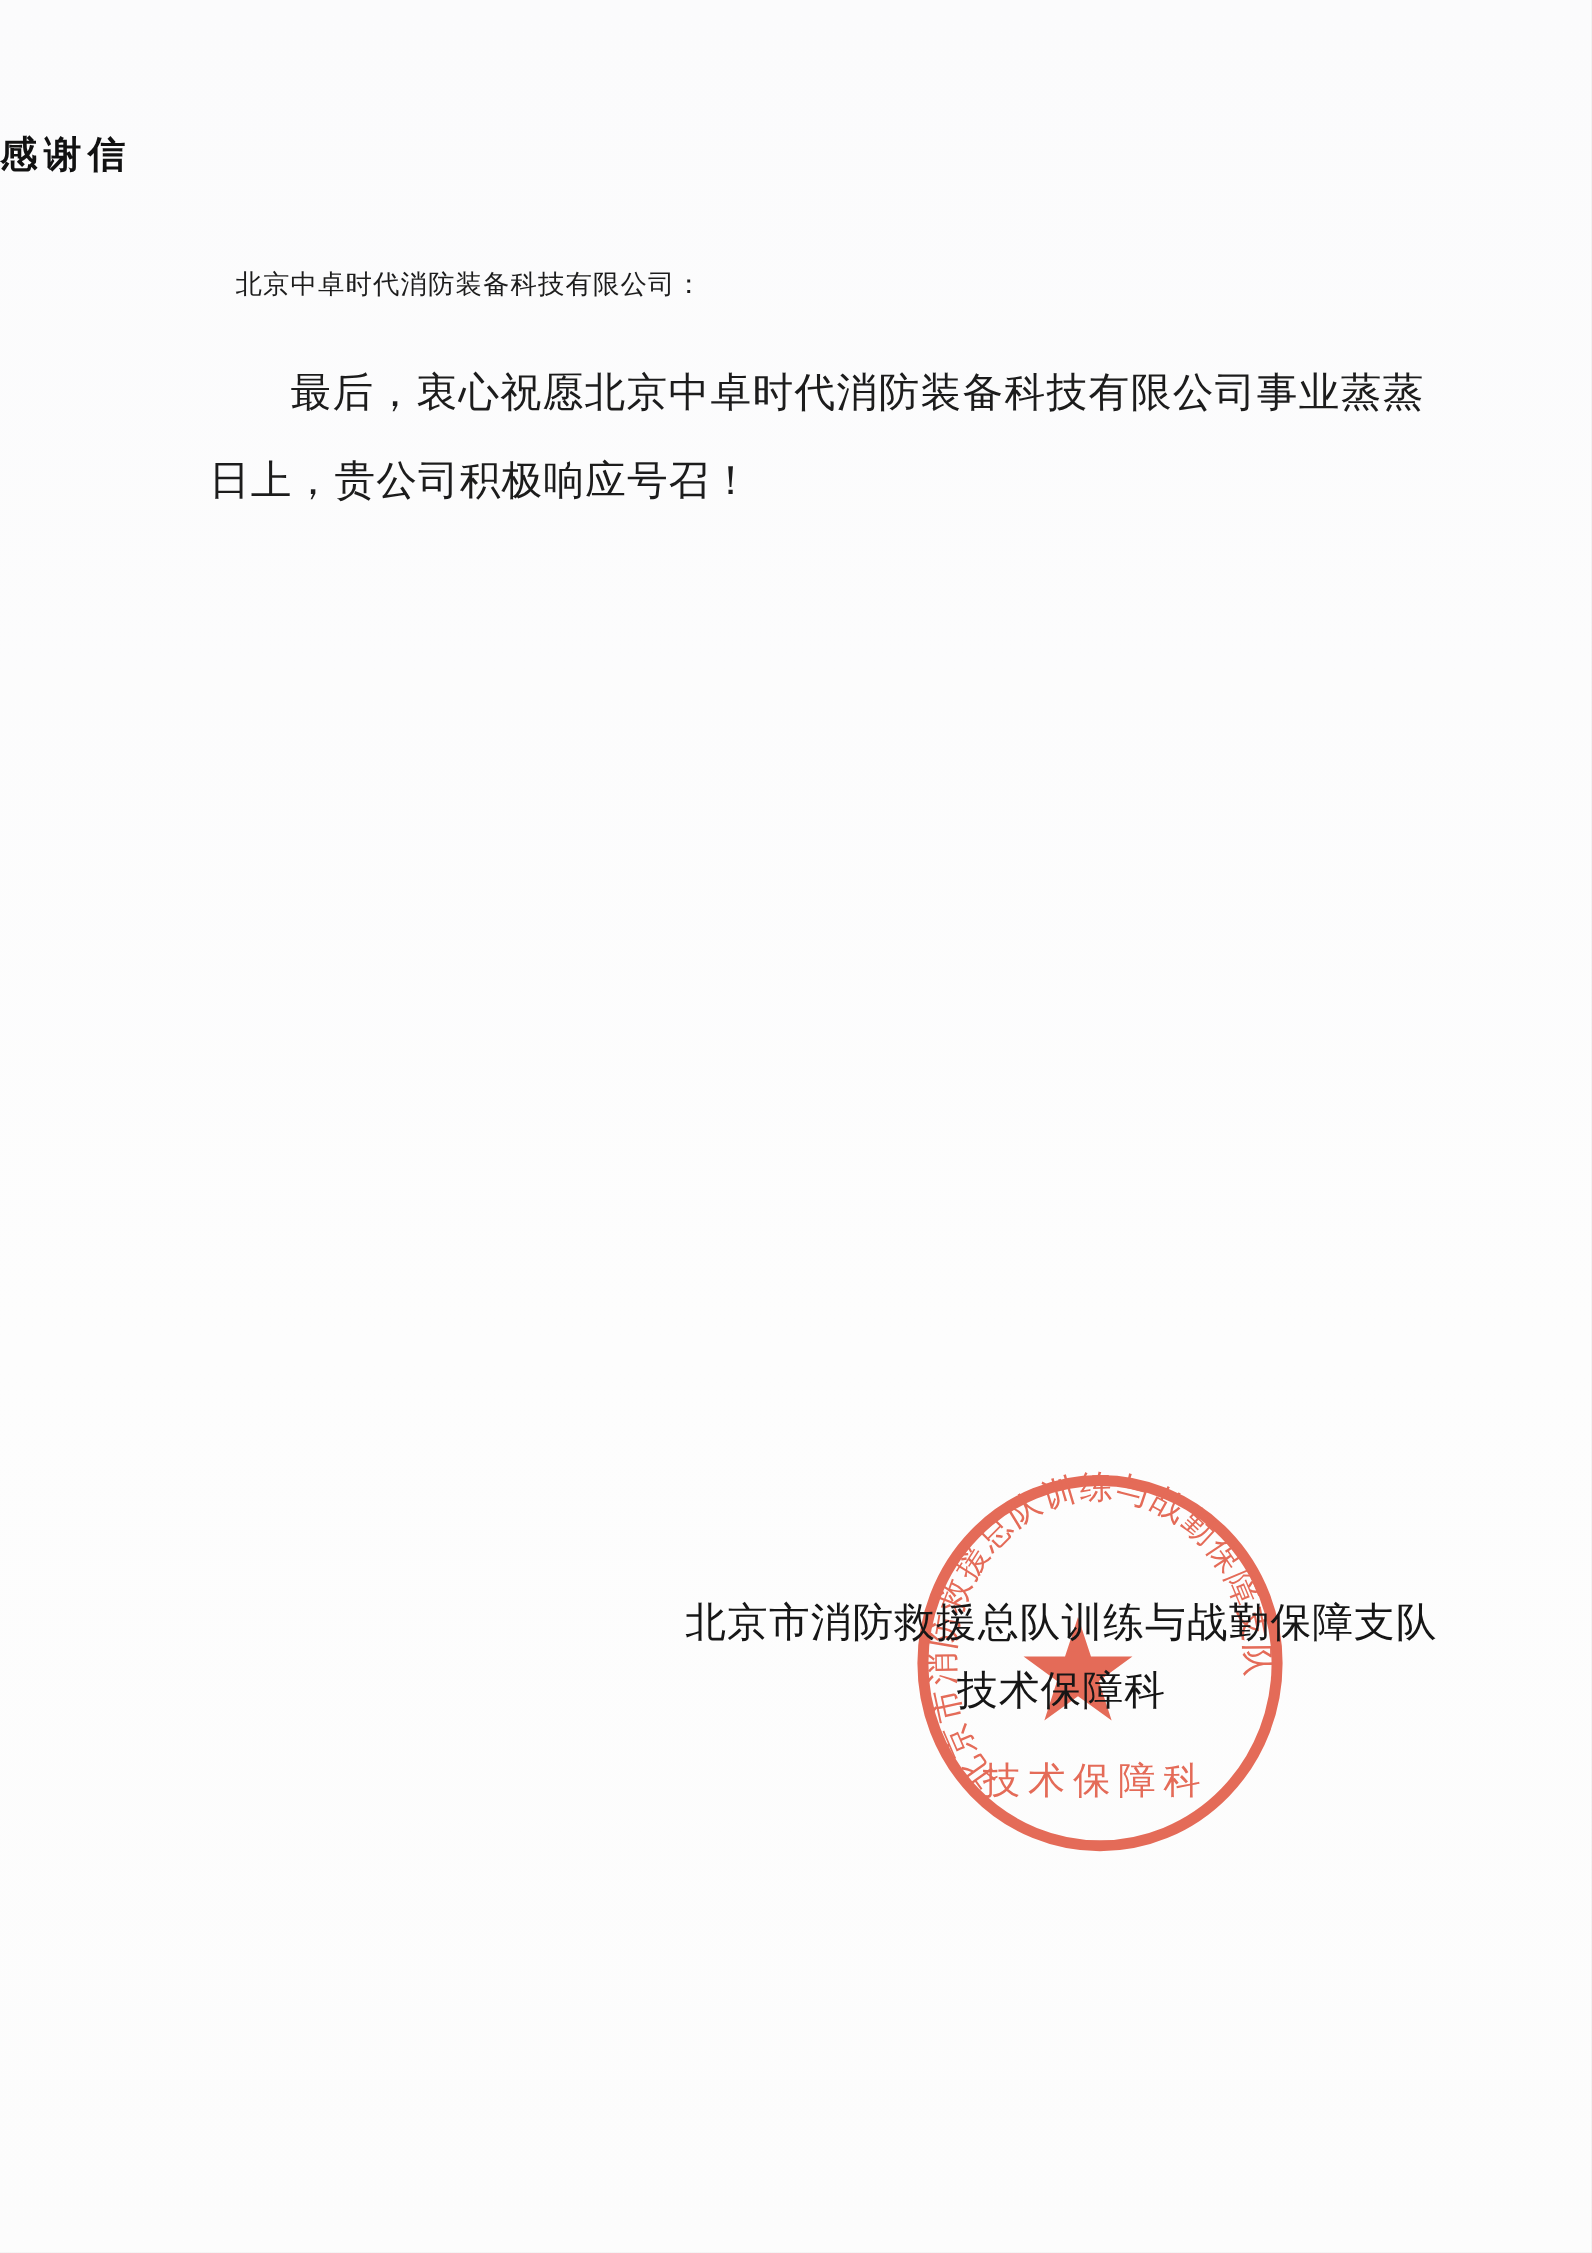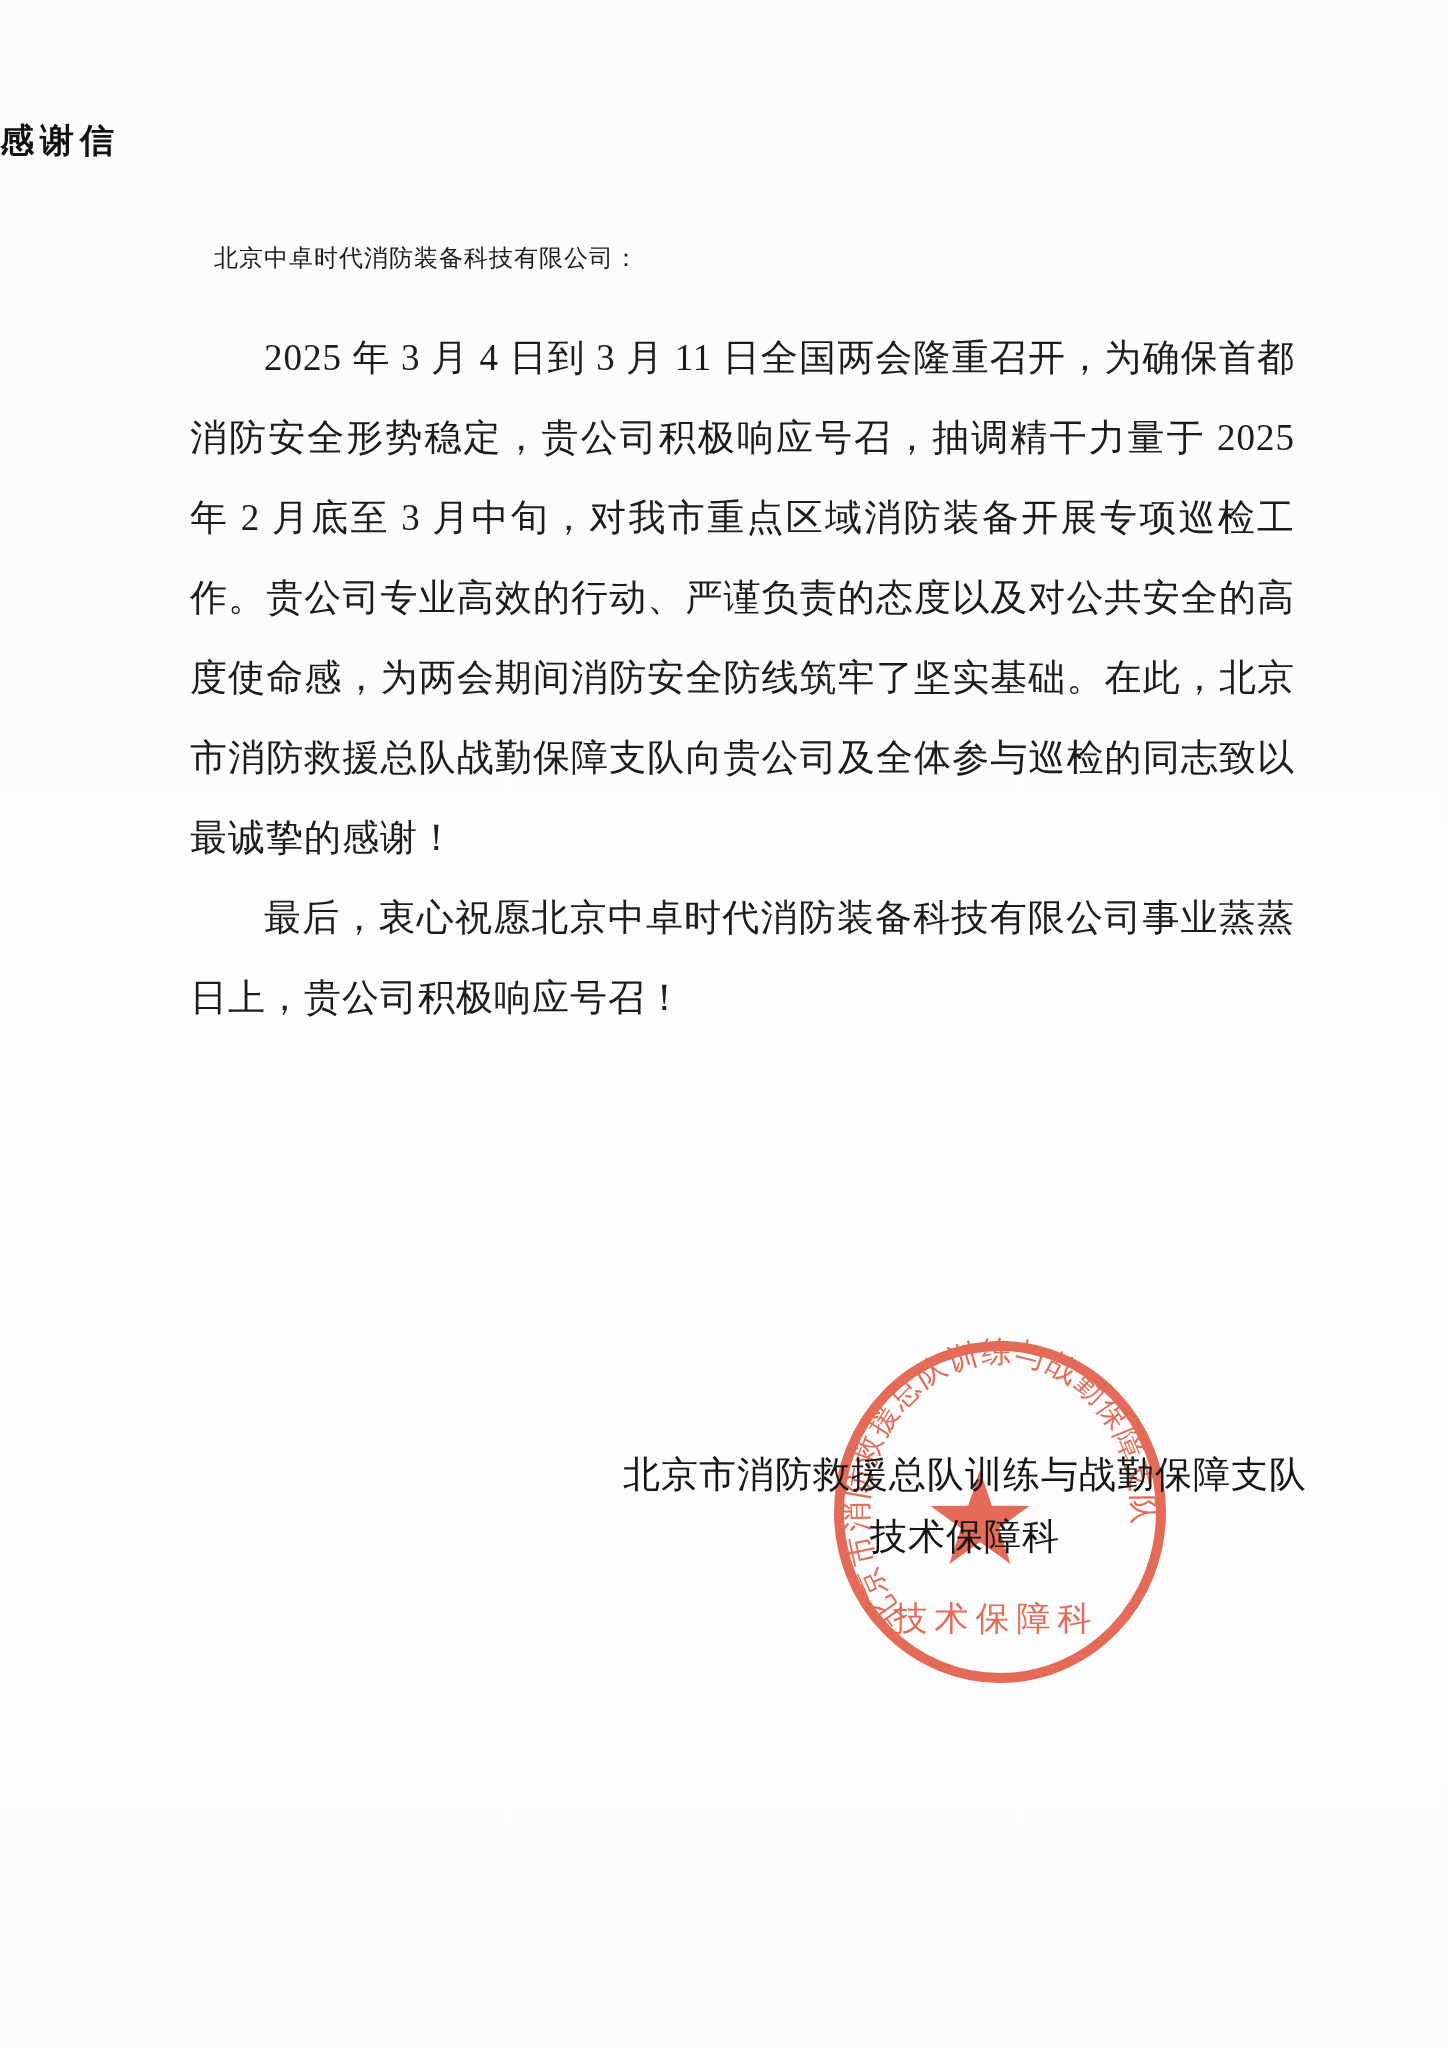--- a/index.html
+++ b/index.html
@@ -91,20 +91,19 @@
     </text>
 
     <text x="186" y="315" font-size="34" letter-spacing="7" text-anchor="middle">技术保障科</text>
   </svg>
 
   <div class="title">感谢信</div>
 
   <div class="salutation">北京中卓时代消防装备科技有限公司：</div>
 
   <div class="letter-body">
-    <p>2025 年 3 月 4 日到 3 月 11 日全国两会隆重召开，为确保首都消防安全形势稳定，贵公司积极响应号召，抽调精干力量于 2025 年 2 月底至 3 月中旬，对我市重点区域消防装备开展专项巡检工作。贵公司专业高效的行动、严谨负责的态度以及对公共安全的高度使命感，为两会期间消防安全防线筑牢了坚实基础。在此，北京市消防救援总队战勤保障支队向贵公司及全体参与巡检的同志致以最诚挚的感谢！</p>
     <p>最后，衷心祝愿北京中卓时代消防装备科技有限公司事业蒸蒸日上，贵公司积极响应号召！</p>
   </div>
 
   <div class="signature-block sig-org">北京市消防救援总队训练与战勤保障支队</div>
   <div class="signature-block sig-dept">技术保障科</div>
 
 </div>
 
 </body></html>

